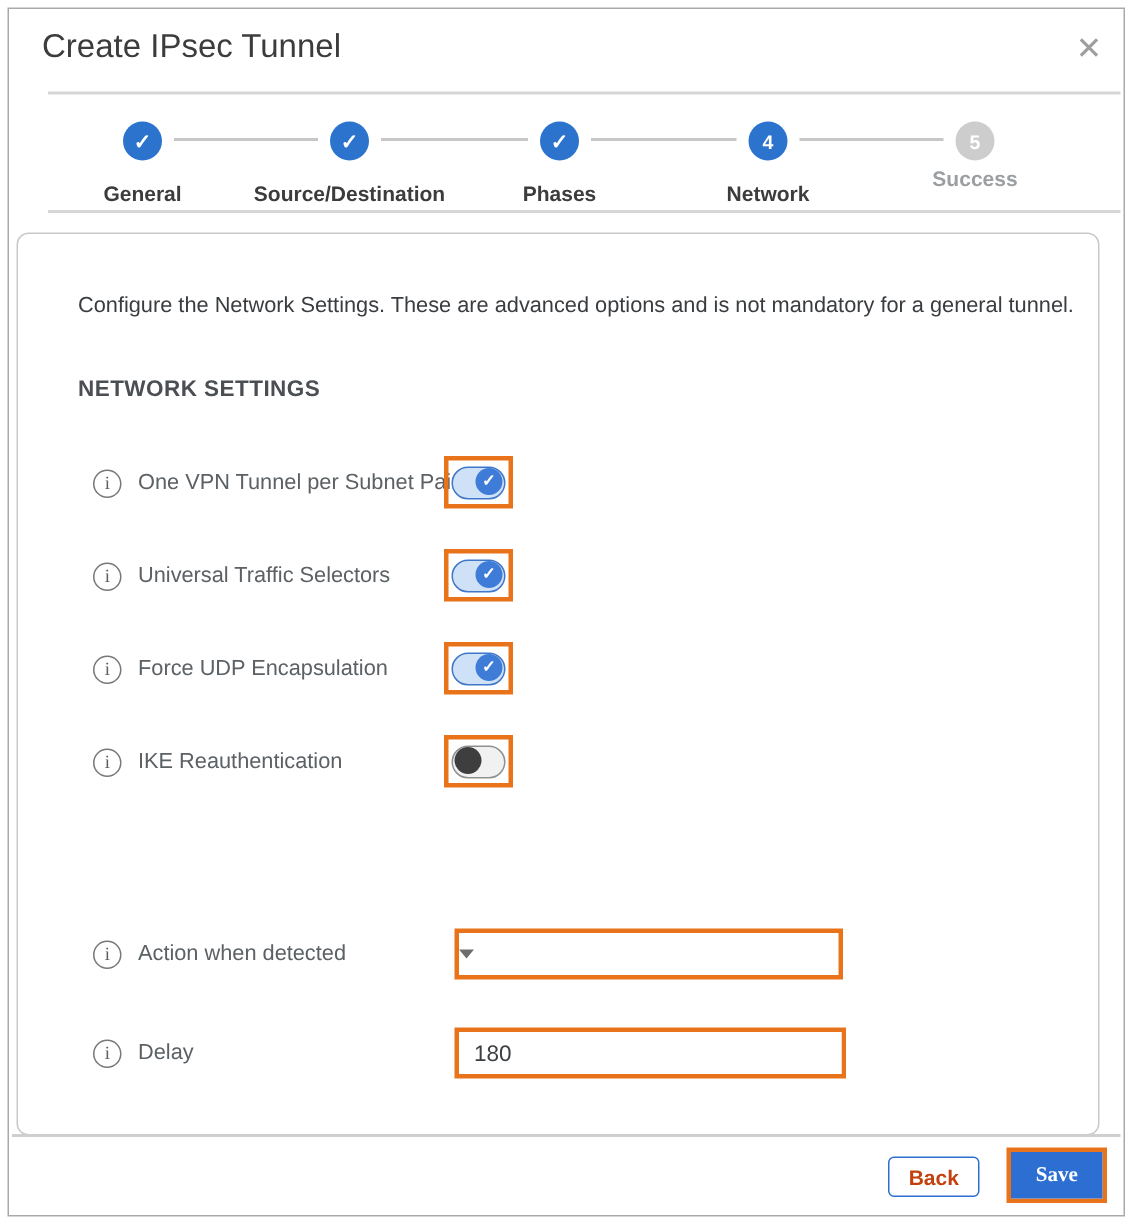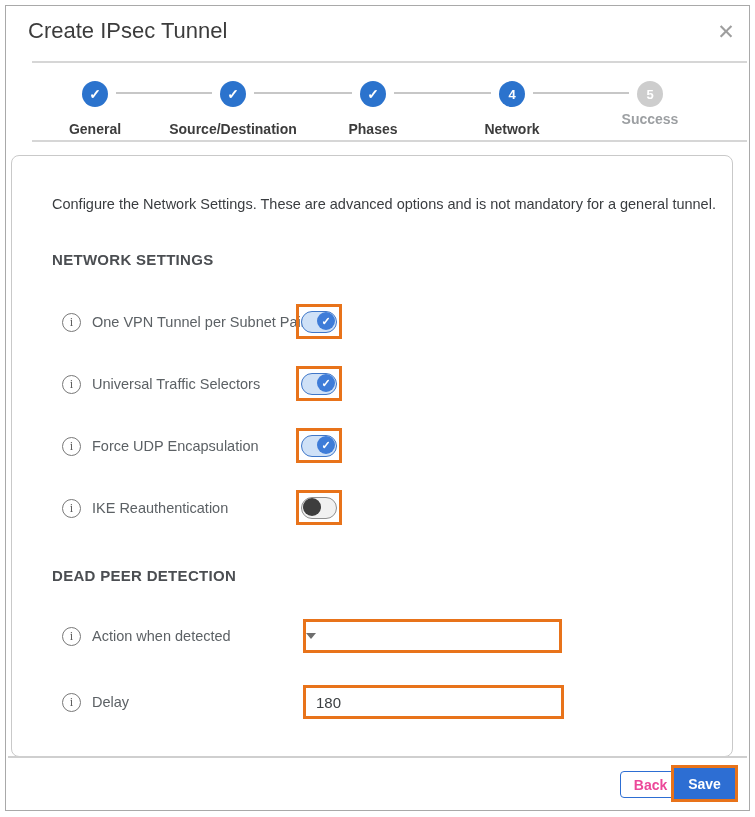--- a/index.html
+++ b/index.html
@@ -77,28 +77,28 @@
   .caret-down { width:0; height:0; border-left:5px solid transparent;
     border-right:5px solid transparent; border-top:6px solid #6e6e6e;
     margin-right:14px; flex:0 0 auto; }
   .input-annot { left:241px; top:0px; width:261px; height:34px; background:#fff; }
   .text-input { width:100%; height:100%; border:none; outline:none; background:#fff;
     font-family:"Liberation Sans", sans-serif; font-size:15px; color:#3c4043;
     padding-left:10px; }
 
   
   .back-btn { position:absolute; left:592px; top:771px; width:61px; height:27px;
-    border:1.5px solid #2d6ed3; border-radius:4px; background:#fff; color:#ec4899;
+    border:1.5px solid #2d6ed3; border-radius:4px; background:#fff; color:#c2410c;
     font-size:14px; font-weight:700; display:flex; align-items:center;
-    justify-content:center; cursor:pointer;margin-left:28px; }
+    justify-content:center; cursor:pointer; }
   .save-annot { position:absolute; left:671px; top:765px; width:67px; height:37px;
     border:3px solid #e8731a; }
   .save-btn { width:100%; height:100%; background:#2d6ed3; border:none; color:#fff;
     font-size:14px; font-weight:700; display:flex; align-items:center;
-    justify-content:center; cursor:pointer; font-family:Liberation Sans, sans-serif; }
+    justify-content:center; cursor:pointer; font-family:Liberation Serif, serif; }
 </style>
 </head>
 <body>
 
 <div class="stage">
   <div class="dialog-frame"></div>
 
   <div class="dialog-title">Create IPsec Tunnel</div>
   <div class="close-btn">✕</div>
   <div class="hr hr1"></div>
@@ -186,21 +186,20 @@
         <span class="info-i">i</span>
       </span>
     <span class="row-label">IKE Reauthentication</span>
     <span class="annot toggle-annot">
       <span class="toggle">
         <span class="thumb"></span>
       </span>
     </span>
   </div>
 
-  <div class="section-heading sh-dpd">DEAD PEER DETECTION</div>
 
   <div class="opt-row" style="top:619px;height:34px">
     <span class="info-icon">
         <span class="info-i">i</span>
       </span>
     <span class="row-label">Action when detected</span>
     <span class="annot select-annot">
       <span class="caret-down"></span>
     </span>
   </div>

